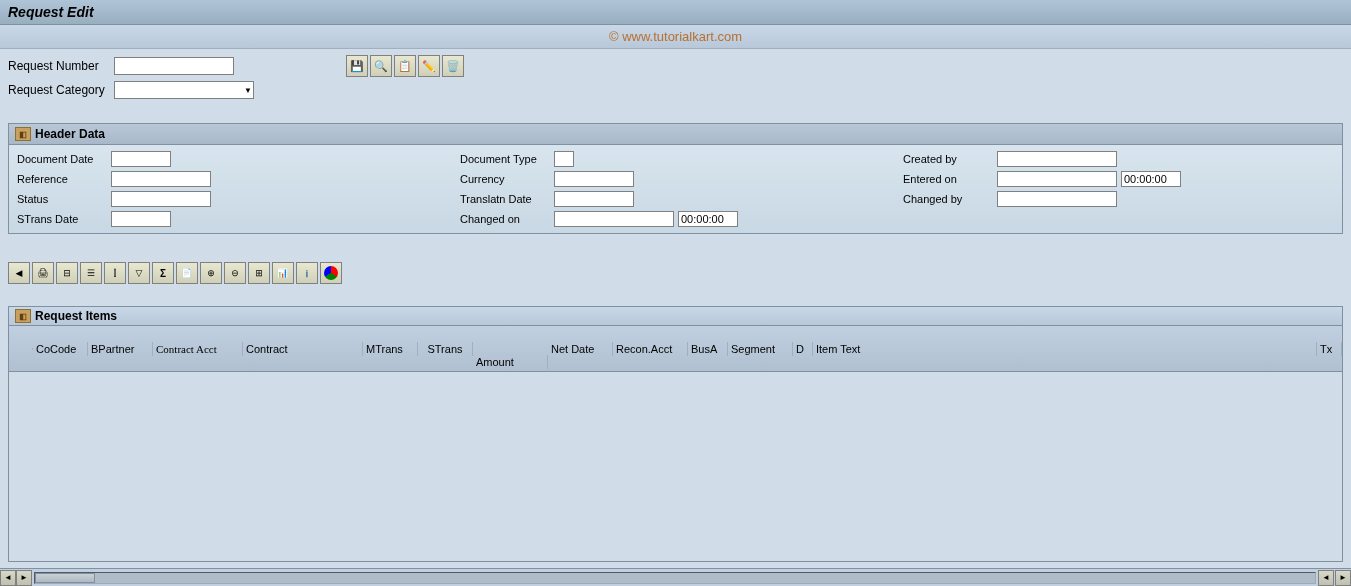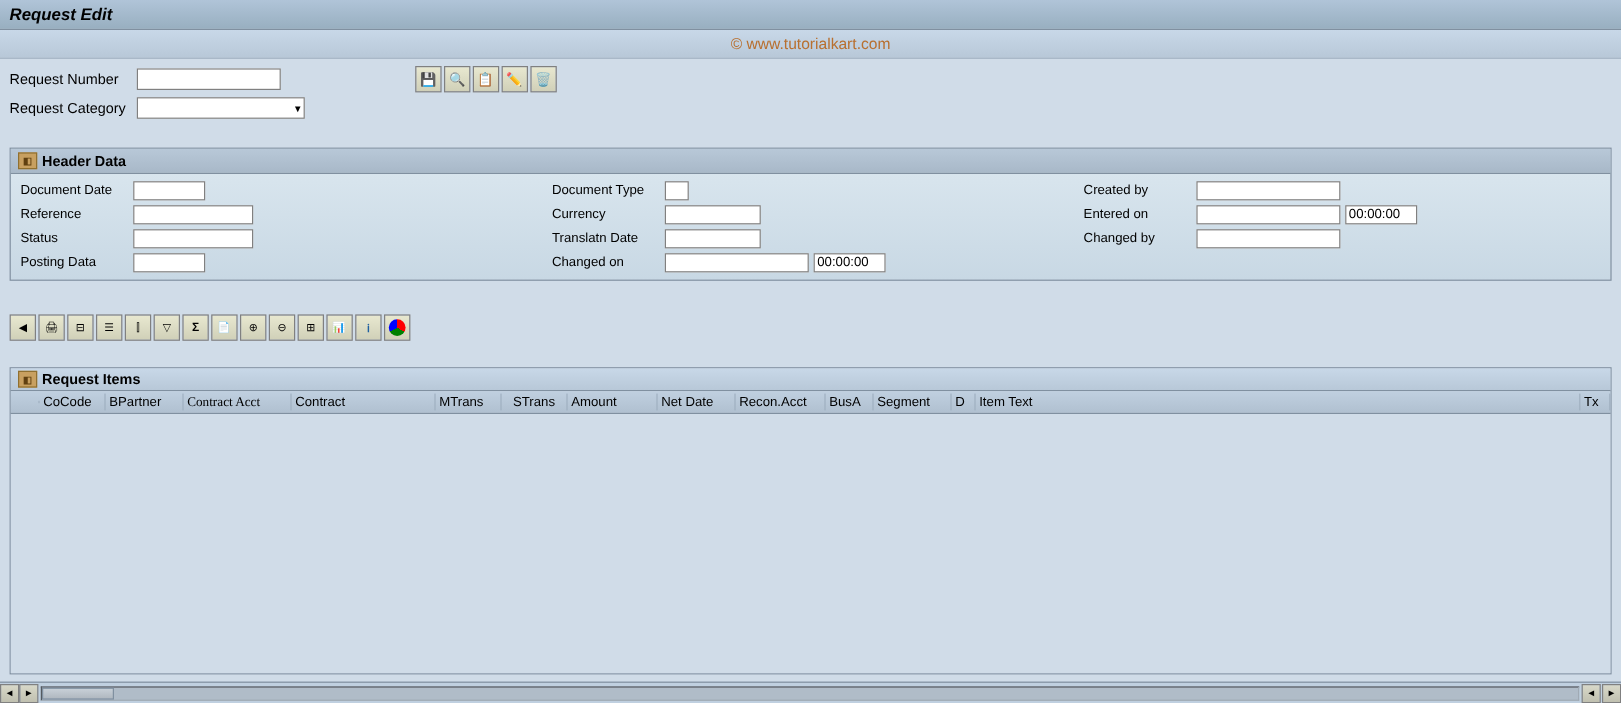--- a/index.html
+++ b/index.html
@@ -200,21 +200,21 @@
       font-size: 11px;
       padding: 2px 0;
     }
     .col-icon { width: 24px; flex-shrink: 0; }
     .col-cocode { width: 55px; flex-shrink: 0; }
     .col-bpartner { width: 65px; flex-shrink: 0; }
     .col-contract-acct { width: 90px; flex-shrink: 0; font-family: Liberation Serif, serif; }
     .col-contract { width: 120px; flex-shrink: 0; }
     .col-mtrans { width: 55px; flex-shrink: 0; }
     .col-strans { width: 55px; flex-shrink: 0; text-align: center; }
-    .col-amount { width: 75px; flex-shrink: 0; }
+    .col-amount { width: 75px; flex-shrink: 0; margin-top: 27px; }
     .col-netdate { width: 65px; flex-shrink: 0; }
     .col-recon { width: 75px; flex-shrink: 0; }
     .col-busa { width: 40px; flex-shrink: 0; }
     .col-segment { width: 65px; flex-shrink: 0; }
     .col-d { width: 20px; flex-shrink: 0; }
     .col-itemtext { width: 200px; flex: 1; }
     .col-tx { width: 25px; flex-shrink: 0; }
     .col-header {
       font-size: 11px;
       padding: 1px 3px;
@@ -357,21 +357,21 @@
         <div class="field-group">
           <span class="field-label">Translatn Date</span>
           <input class="field-input field-input-md" type="text" value="" style="">
         </div>
         <div class="field-group">
           <span class="field-label">Changed by</span>
           <input class="field-input field-input-xl" type="text" value="" style="">
         </div>
 
         <div class="field-group">
-          <span class="field-label">Posting Data</span>
+          <span class="field-label">STrans Date</span>
           <input class="field-input field-input-sm" type="text" value="" style="">
         </div>
         <div class="field-group">
           <span class="field-label">Changed on</span>
           <input class="field-input field-input-xl" type="text" value="" style="">
           <input class="field-input field-input-time" type="text" value="00:00:00" style="">
         </div>
       </div>
     </div>
 

